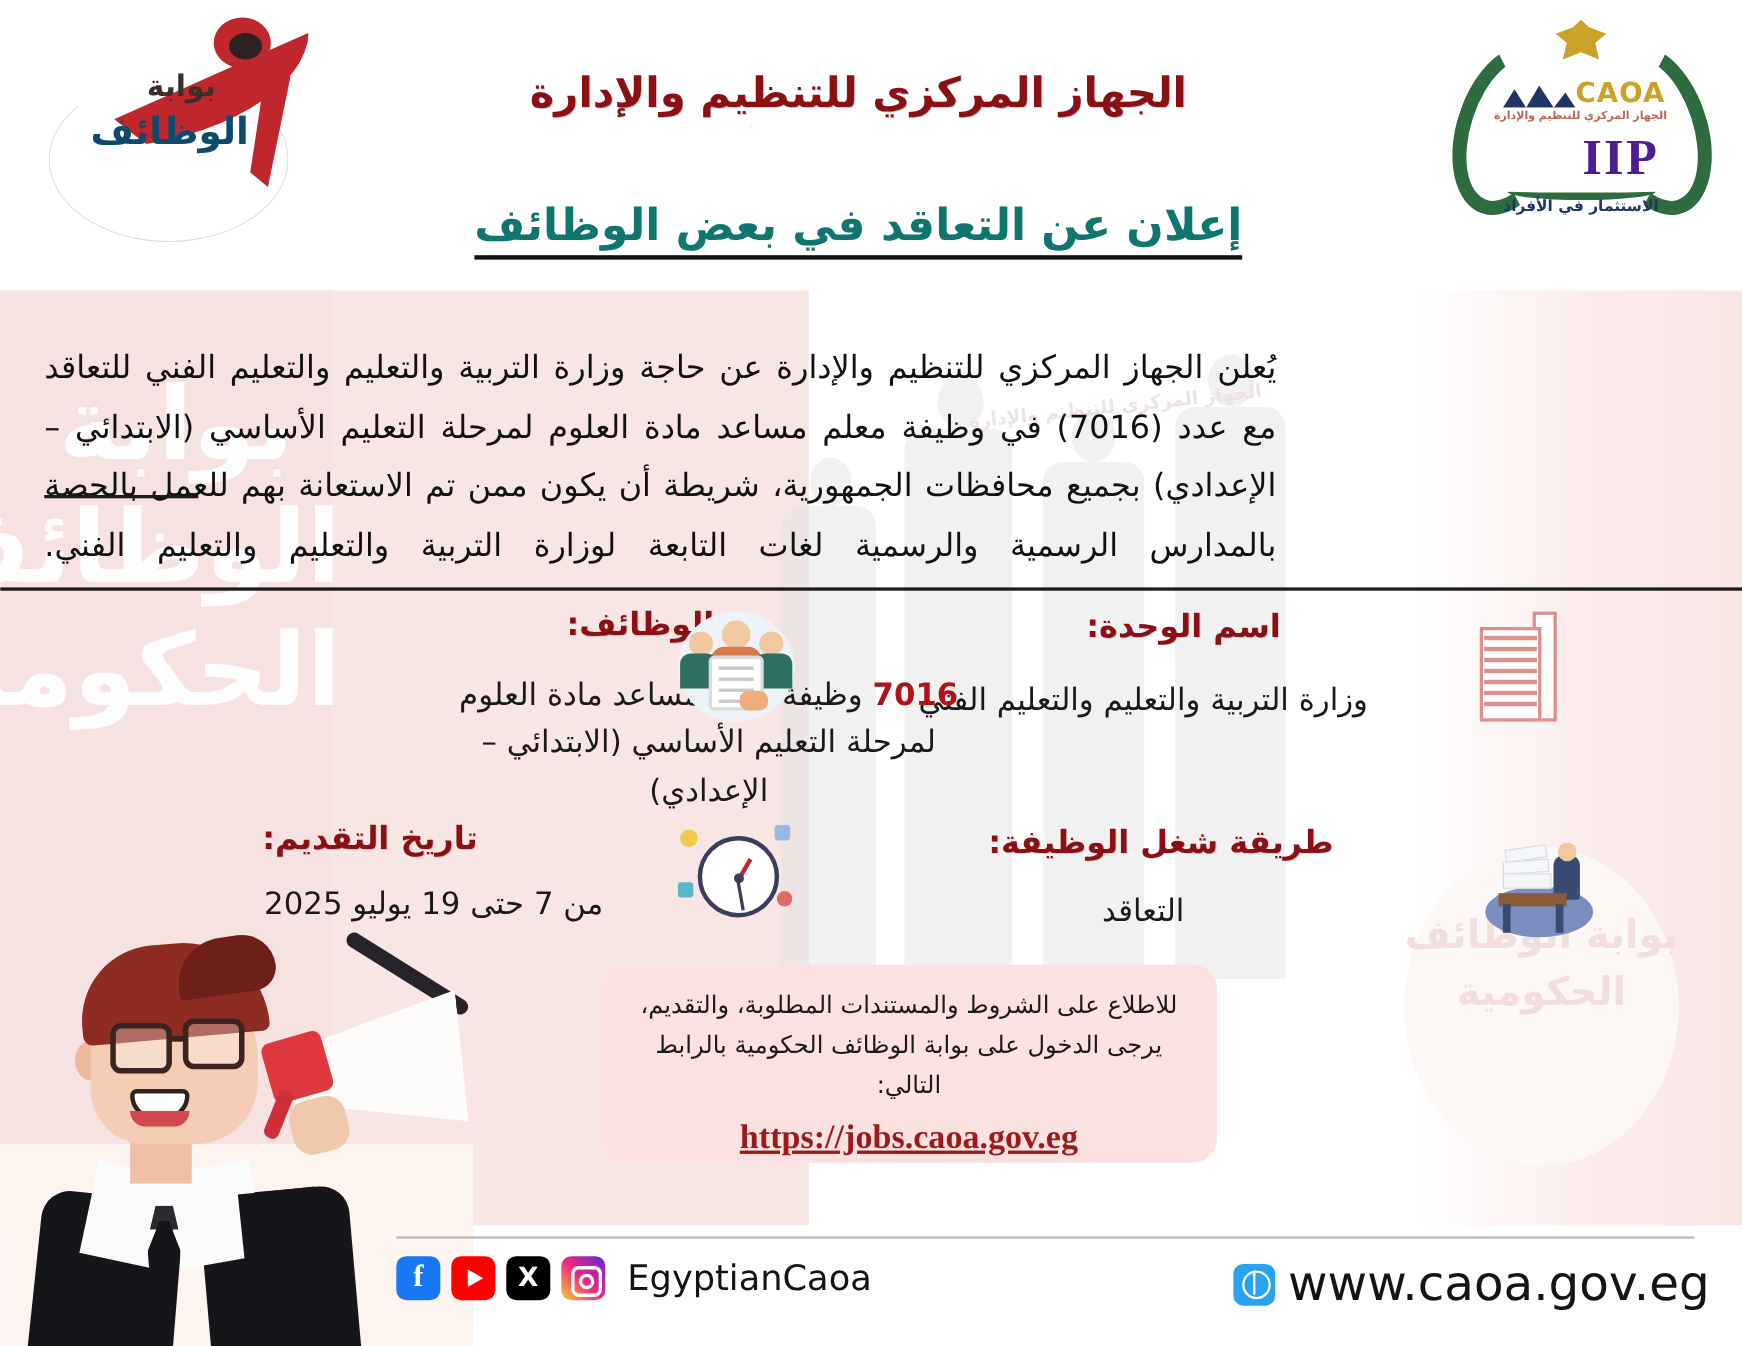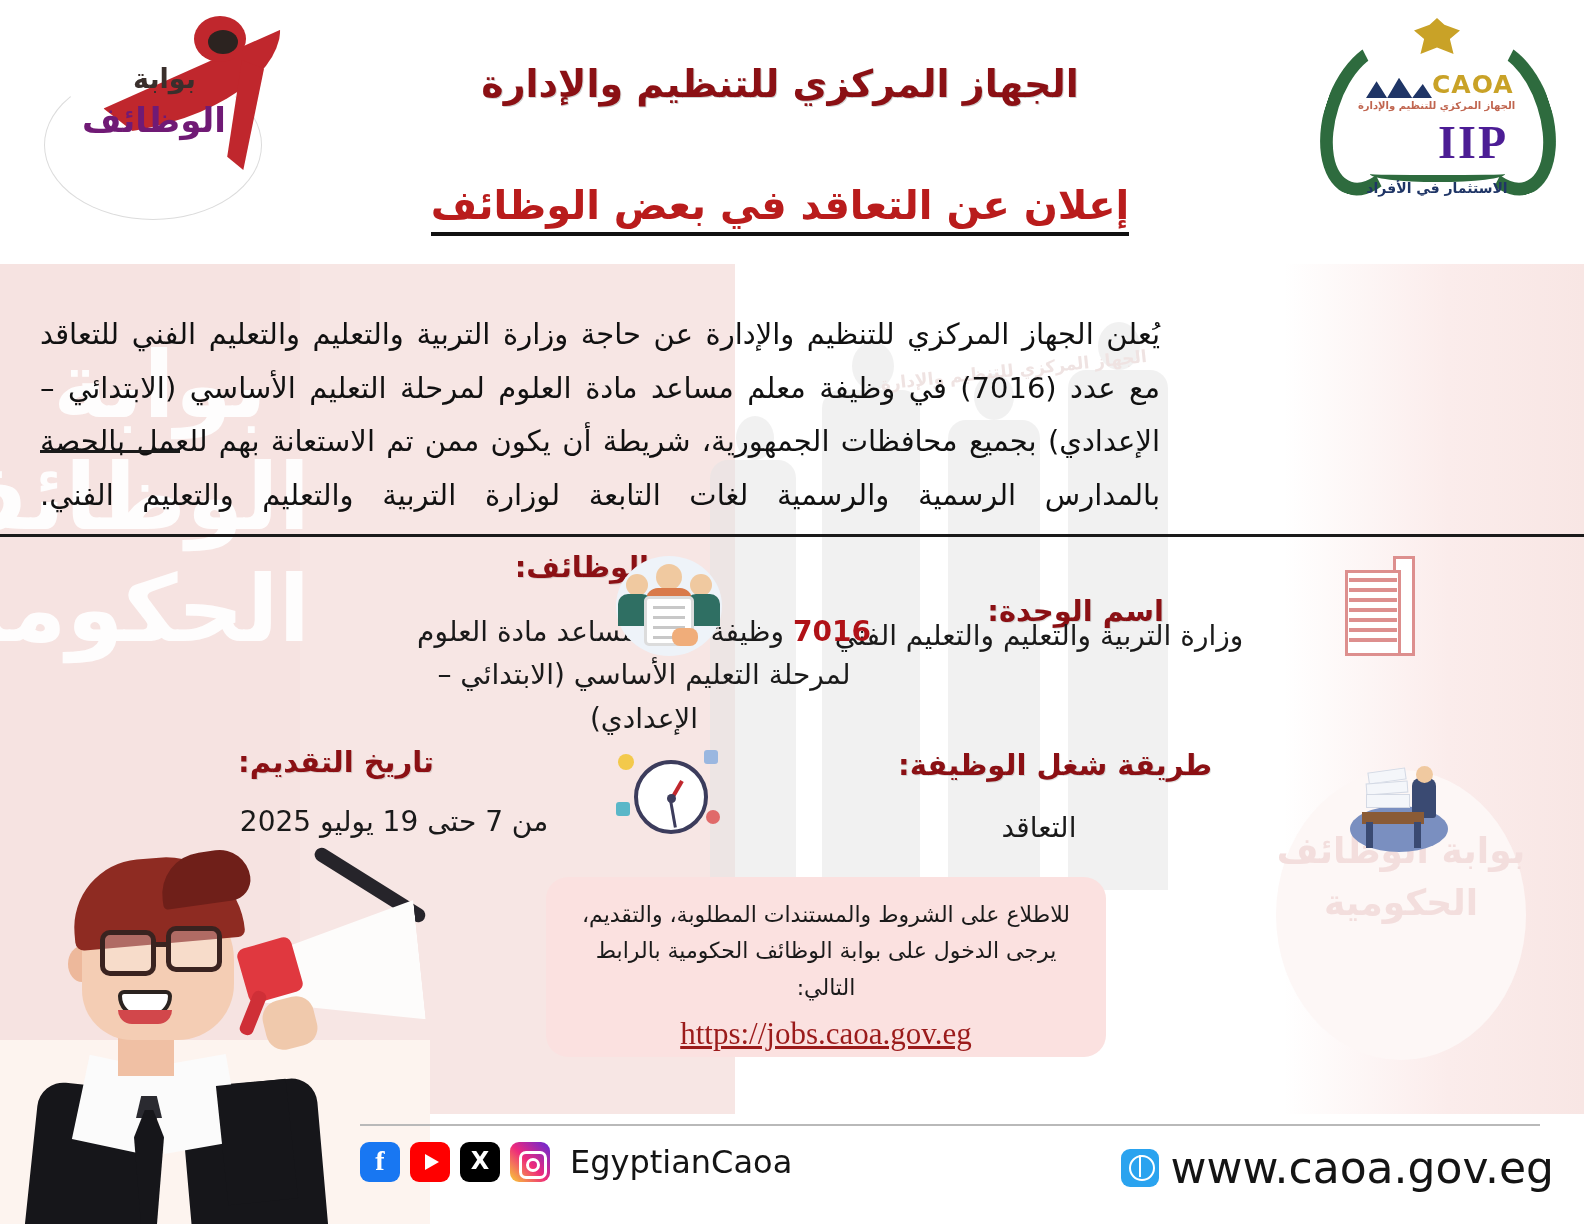--- a/index.html
+++ b/index.html
@@ -162,21 +162,21 @@
     border-radius: 50%;
   }
   .logo-l1 {
     position: absolute; left: 55px; top: 55px;
     width: 175px; text-align: center;
     color: #3a2f2c; font-weight: 700; font-size: 27px;
   }
   .logo-l2 {
     position: absolute; left: 32px; top: 92px;
     width: 200px; text-align: center;
-    color: #701a75; font-weight: 700; font-size: 34px;
+    color: #0c4a6e; font-weight: 700; font-size: 34px;
   }
   .logo-l3 {
     position: absolute; left: 20px; top: 132px;
     width: 215px; text-align: center;
     color: #c0272d; font-weight: 700; font-size: 34px;
   }
 
   
   .logo-right { position: absolute; right: 26px; top: 12px; width: 240px; height: 200px; }
   .wreath-l, .wreath-r {
@@ -234,21 +234,21 @@
   
   .title-main {
     position: absolute; left: 400px; top: 62px;
     width: 760px; text-align: center;
     color: #8b1014; font-weight: 700; font-size: 38px;
     text-shadow: 1px 1px 0 rgba(0,0,0,.18);
   }
   .title-sub {
     position: absolute; left: 400px; top: 182px;
     width: 760px; text-align: center;
-    color: #b91c1c; font-weight: 700; font-size: 40px;
+    color: #0f766e; font-weight: 700; font-size: 40px;
   }
   .title-sub span {
     border-bottom: 4px solid #111111;
     padding-bottom: 4px;
   }
 
   
   .para {
     position: absolute; left: 40px; top: 308px;
     width: 1120px;
@@ -280,21 +280,21 @@
   }
   .val {
     position: absolute;
     color: #1a1a1a;
     font-size: 28px;
     line-height: 1.55;
   }
   .val-count { color: #b01217; font-weight: 700; }
 
   
-  .lbl-unit  { right: 420px; top: 552px; margin-top: 42px; }
+  .lbl-unit  { right: 420px; top: 552px; }
   .val-unit  { right: 265px; top: 614px; width: 560px; text-align: center; }
   .lbl-method{ right: 372px; top: 748px; }
   .val-method{ right: 265px; top: 806px; width: 560px; text-align: center; }
 
   
   .lbl-jobs  { right: 935px; top: 550px; }
   .val-jobs  { right: 700px; top: 610px; width: 480px; text-align: center; }
   .lbl-date  { right: 1150px; top: 745px; }
   .val-date  { right: 1000px; top: 800px; width: 380px; text-align: center; }
 
@@ -350,21 +350,21 @@
   }
   .infobox p {
     color: #1a1a1a;
     font-size: 22px;
     line-height: 1.65;
   }
   .infobox .url {
     display: block;
     margin-top: 10px;
     color: #9b1b1b;
-    font-weight: 400;
+    font-weight: 700;
     font-size: 31px;
     font-family: "Liberation Serif", "DejaVu Serif", serif;
     direction: ltr;
   }
 
   
   .man { position: absolute; left: 10px; top: 838px; width: 400px; height: 390px; }
   .m-part { position: absolute; }
   .m-hair { left: 62px; top: 20px; width: 170px; height: 86px; background: #8e2b22; border-radius: 78px 90px 8px 10px; transform: rotate(-5deg); }
   .m-hair2 { left: 150px; top: 14px; width: 90px; height: 52px; background: #6f1f19; border-radius: 60px 44px 30px 6px; transform: rotate(-8deg); }

